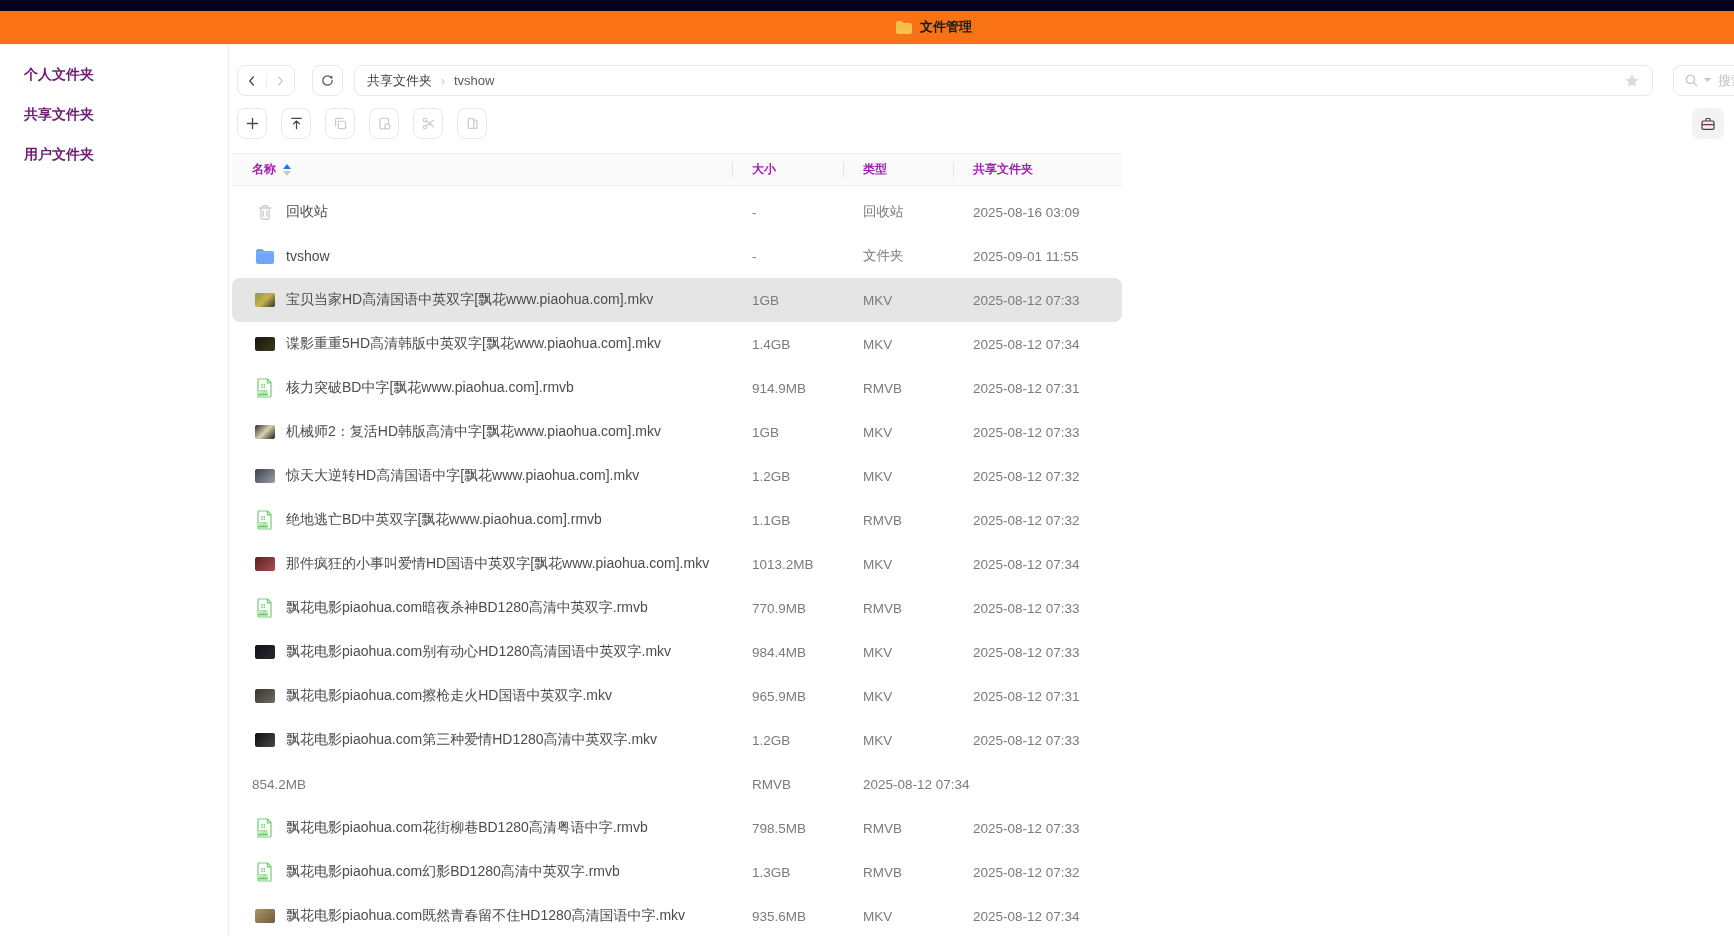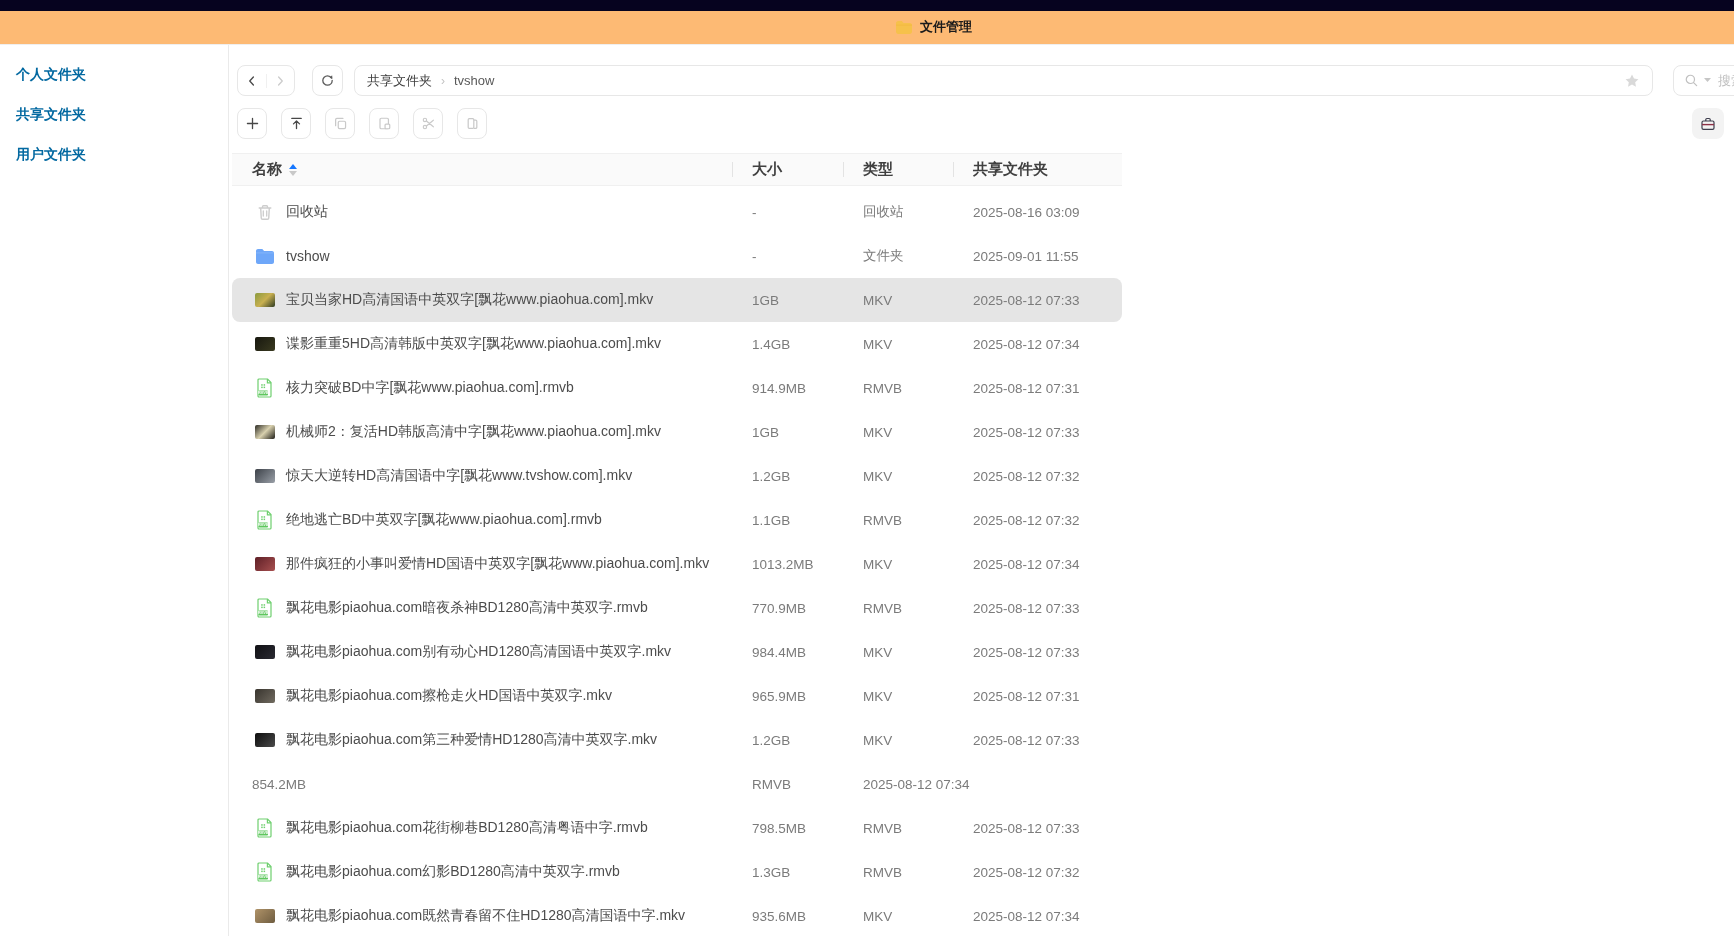--- a/index.html
+++ b/index.html
@@ -4,26 +4,26 @@
 <style>
   html,body{margin:0;padding:0;}
   body{
     width:1734px;height:936px;position:relative;overflow:hidden;
     background:#fff;font-family:"Liberation Sans","DejaVu Sans",sans-serif;
     -webkit-font-smoothing:antialiased;
   }
   
   .topstrip{position:absolute;top:0;left:0;right:0;height:11px;background:#06031f;}
   
-  .titlebar{position:absolute;top:11px;left:0;right:0;height:33px;background:#fdba74;border-bottom:1px solid #efefef;}
+  .titlebar{position:absolute;top:11px;left:0;right:0;height:33px;background:#f97316;border-bottom:1px solid #efefef;}
   .title-group{position:absolute;left:895px;top:7px;display:flex;align-items:center;gap:7px;}
   .title-text{font-size:13px;font-weight:700;color:#1b1b1b;}
   
   .sidebar{position:absolute;top:45px;left:0;bottom:0;width:229px;border-right:1px solid #eaeaea;box-sizing:border-box;padding-top:10px;background:#fff;}
-  .side-item{height:40px;display:flex;align-items:center;padding-left:16px;font-size:14px;font-weight:700;color:#0369a1;cursor:pointer;}
+  .side-item{height:40px;display:flex;align-items:center;padding-left:24px;font-size:14px;font-weight:700;color:#701a75;cursor:pointer;}
   
   .main{position:absolute;top:45px;left:230px;right:0;bottom:0;}
   .btn{box-sizing:border-box;background:#fff;border:1px solid #e7e7e7;border-radius:8px;display:flex;align-items:center;justify-content:center;cursor:pointer;}
   .navgroup{position:absolute;left:7px;top:20px;width:58px;height:31px;display:flex;}
   .navgroup .half{flex:1;display:flex;align-items:center;justify-content:center;}
   .navgroup .half + .half{border-left:1px solid #f0f0f0;}
   .refresh-btn{position:absolute;left:82px;top:20px;width:31px;height:31px;}
   .breadcrumb{position:absolute;left:124px;top:20px;width:1299px;height:31px;box-sizing:border-box;border:1px solid #e7e7e7;border-radius:8px;display:flex;align-items:center;padding:0 12px;background:#fff;}
   .crumb-root{font-size:13px;color:#3f3f3f;cursor:pointer;}
   .crumb-sep{margin:0 9px;color:#c3c3c3;font-size:12px;}
@@ -31,21 +31,21 @@
   .crumb-star{margin-left:auto;display:flex;align-items:center;cursor:pointer;}
   .searchbox{position:absolute;left:1443px;top:20px;width:170px;height:31px;box-sizing:border-box;border:1px solid #e7e7e7;border-radius:8px;display:flex;align-items:center;padding:0 10px;gap:5px;background:#fff;}
   .searchbox input{border:none;outline:none;font-size:13px;color:#555;width:90px;background:transparent;font-family:inherit;}
   .searchbox input::placeholder{color:#bfbfbf;}
   .tools{position:absolute;left:7px;top:63px;display:flex;gap:14px;}
   .tool-btn{width:30px;height:31px;}
   .toolbox-btn{position:absolute;left:1462px;top:63px;width:32px;height:31px;background:#f3f3f3;border:none;border-radius:8px;display:flex;align-items:center;justify-content:center;cursor:pointer;}
   
   .table{position:absolute;left:2px;top:108px;width:890px;}
   .thead{display:grid;grid-template-columns:500px 111px 110px 169px;height:31px;background:#fafafa;border-top:1px solid #f0f0f0;border-bottom:1px solid #f0f0f0;}
-  .th{position:relative;display:flex;align-items:center;padding-left:20px;font-size:15px;font-weight:700;color:#404040;cursor:pointer;}
+  .th{position:relative;display:flex;align-items:center;padding-left:20px;font-size:12px;font-weight:700;color:#a21caf;cursor:pointer;}
   .th + .th::before{content:"";position:absolute;left:0;top:8px;width:1px;height:15px;background:#e3e3e3;}
   .sorter{display:flex;flex-direction:column;gap:2px;margin-left:7px;}
   .tbody{margin-top:4px;}
   .trow{display:grid;grid-template-columns:500px 111px 110px 169px;height:44px;align-items:center;border-radius:8px;cursor:pointer;}
   .trow.selected{background:#e5e5e5;}
   .c{padding-left:20px;font-size:13.5px;color:#7b7b7b;white-space:nowrap;}
   .name-cell{padding-left:23px;display:flex;align-items:center;gap:11px;font-size:14px;color:#4c4c4c;white-space:nowrap;overflow:visible;}
   .ric{width:20px;height:20px;display:flex;align-items:center;justify-content:center;flex:none;}
   .ic-thumb{width:20px;height:14px;border-radius:2px;display:block;flex:none;}
   svg{display:block;}
@@ -277,21 +277,21 @@
     </div>
     <div class="c">1GB</div>
     <div class="c">MKV</div>
     <div class="c">2025-08-12 07:33</div>
   </div>
         <div class="trow">
     <div class="c name-cell">
 
       <span class="ric ic-thumb" style="background: linear-gradient(135deg, rgb(60, 65, 72), rgb(154, 160, 168));"></span>
 
-      <span class="nm">惊天大逆转HD高清国语中字[飘花www.tvshow.com].mkv</span>
+      <span class="nm">惊天大逆转HD高清国语中字[飘花www.piaohua.com].mkv</span>
     </div>
     <div class="c">1.2GB</div>
     <div class="c">MKV</div>
     <div class="c">2025-08-12 07:32</div>
   </div>
         <div class="trow">
     <div class="c name-cell">
 
       <span class="ric">
         <svg width="18" height="20" viewBox="0 0 18 20">

